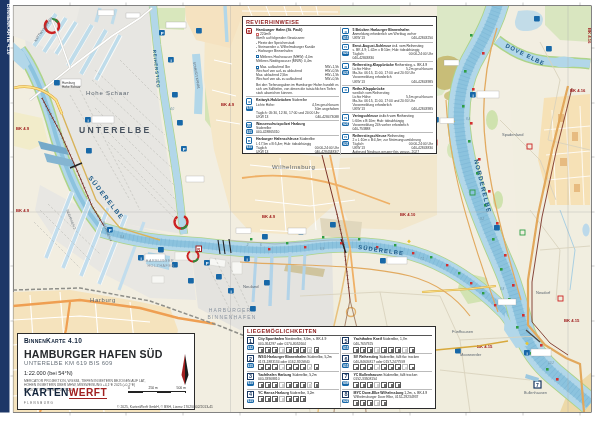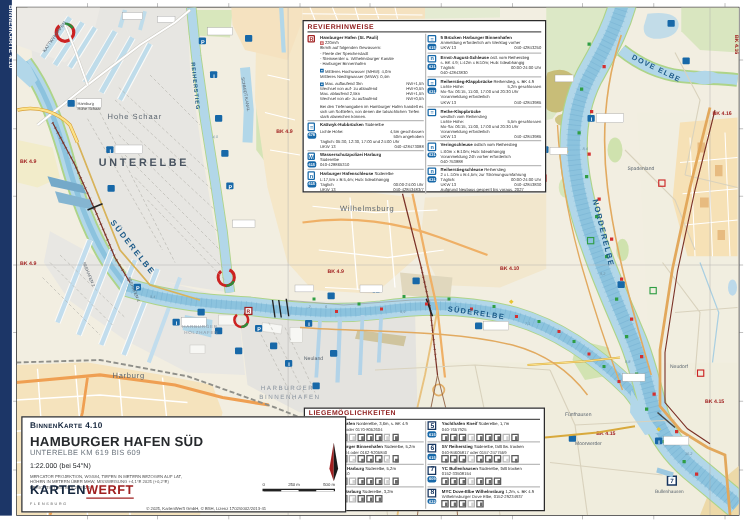--- a/index.html
+++ b/index.html
@@ -853,21 +853,21 @@
             </div>
 <div class="ltxt"><b>MYC Dove-Elbe Wilhelmsburg</b> 1,2m, s. BK 4.9
 <div class="rl">Wilhelmsburger Dove Elbe, 0152-29234937</div>
 <div class="irow"><span class="ib"><i></i></span><span class="ib"><i></i></span><span class="ib"><i></i></span><span class="ibl"><i></i></span><span class="ib"><i></i></span></div>
 </div>
 </div>
 </div>
 </div>
 </div>
 
-<div class="box" id="titlebox" style="left:17px;top:333px;width:260px;height:77px;padding:3px 6px;">
+<div class="box" id="titlebox" style="left:17px;top:333px;width:178px;height:77px;padding:3px 6px;">
 
 <div style="font-size:6.6px;font-weight:bold;color:#14253c;font-variant:small-caps;letter-spacing:0.3px;">BinnenKarte 4.10</div>
 
 <div style="font-size:10.6px;font-weight:bold;color:#26292c;margin-top:3.5px;letter-spacing:0.2px;">HAMBURGER HAFEN SÜD</div>
 
 <div style="font-size:6px;color:#6a737c;margin-top:0.5px;letter-spacing:0.3px;">UNTERELBE KM 619 BIS 609</div>
 
 <div style="font-size:5.6px;color:#26292c;margin-top:4px;">1:22.000 (bei 54°N)</div>
 
 <div style="font-size:3.4px;color:#555;margin-top:3px;line-height:1.25;">MERCATOR PROJEKTION, WGS84, TIEFEN IN METERN BEZOGEN AUF LAT,<br>HÖHEN IN METERN ÜBER MHW, MISSWEISUNG +4,1°E 2025 (+0,2°E)<br>BERICHTIGT BIS NFS 26/2025</div>

